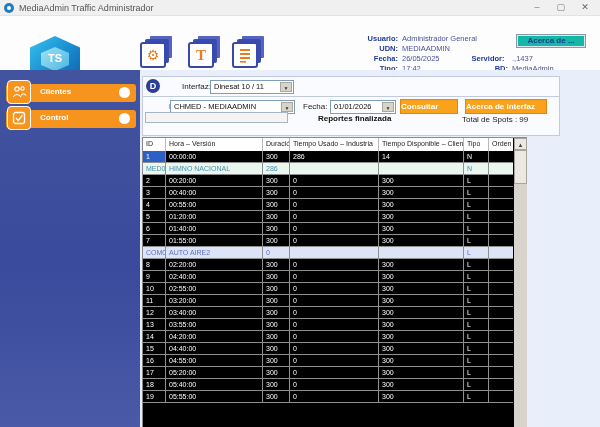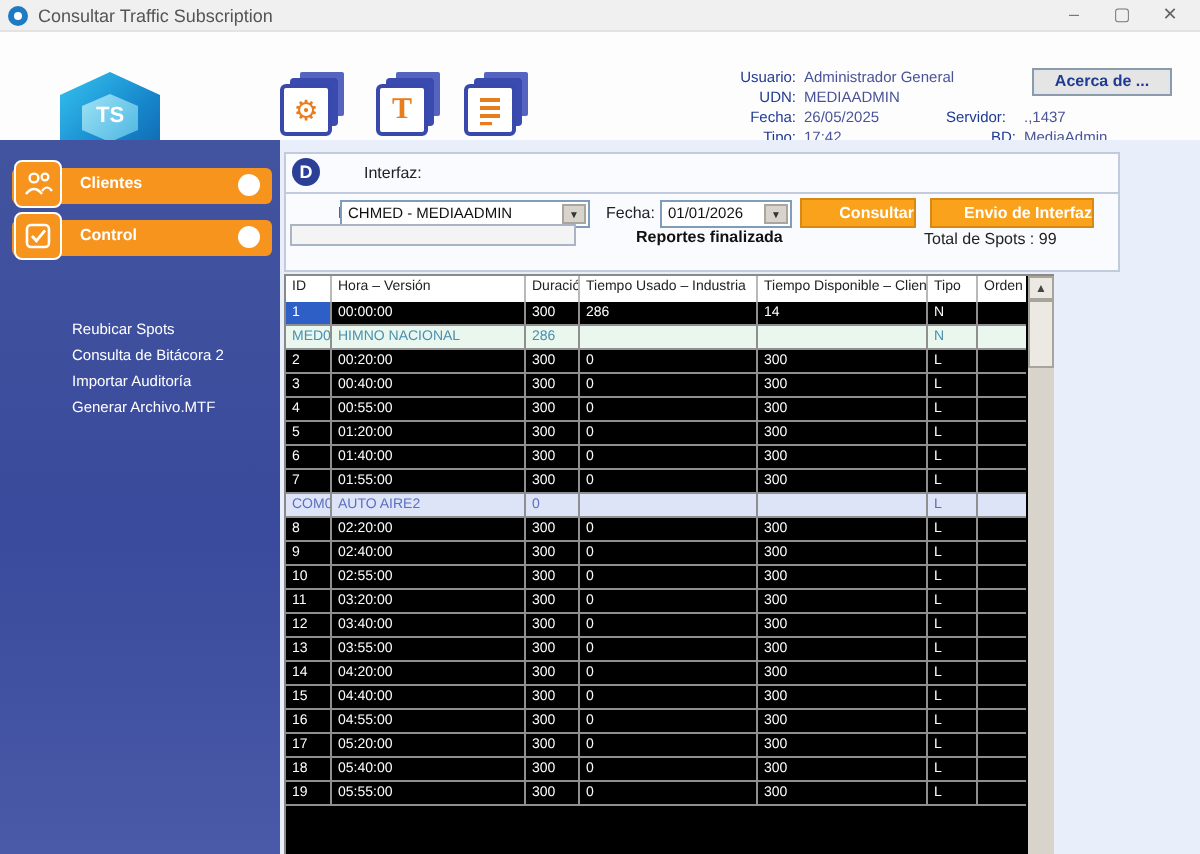--- a/index.html
+++ b/index.html
@@ -35,24 +35,24 @@
     border:2px solid #3949ab; border-radius:3px;
     box-shadow:4px -4px 0 -1px #3a4bb0, 8px -8px 0 -2px #5563c1;
     display:flex; align-items:center; justify-content:center; }
   .mod-label { margin-top:2px; font-size:5.5px; color:#e87d1e; font-weight:bold; }
   .gear-glyph { color:#e87d1e; font-size:14px; line-height:1; }
   .t-glyph { color:#e87d1e; font-size:15px; font-weight:bold; font-family:"Liberation Serif",serif; line-height:1; }
 
   #info-block { position:absolute; left:330px; top:16px; width:210px; height:52px;
     font-size:7.5px; color:#2b3990; }
   .info-row { position:absolute; white-space:nowrap; }
-  .info-label { font-weight:normal; color:#1f3a93; }
+  .info-label { font-weight:bold; color:#1f3a93; }
   .info-value { color:#4a5398; }
   #about-btn { position:absolute; left:516px; top:18px; width:70px; height:14px;
-    background:#e5e5e5; border:1px solid #8d9aa8; box-shadow:0 0 0 1px #dfe5ec inset;
+    background:#14b8a6; border:1px solid #8d9aa8; box-shadow:0 0 0 1px #dfe5ec inset;
     font-size:8px; font-weight:bold; color:#1f3a93; text-align:center; line-height:12px; }
 
   
   #sidebar { position:absolute; left:0; top:70px; width:140px; height:357px;
     background:linear-gradient(180deg,#42549f 0%,#3a4a9c 55%,#4a5aa8 100%); }
   .menu-item { position:absolute; left:6px; width:130px; height:20px; }
   .menu-bar { position:absolute; left:0; top:2px; width:130px; height:18px;
     background:#f7941e; border-radius:3px; }
   .menu-icon { position:absolute; left:1px; top:-2px; width:24px; height:24px;
     background:#f7941e; border:1.5px solid #fff; border-radius:4px;
@@ -72,21 +72,21 @@
   #d-icon { position:absolute; left:6px; top:9px; width:14px; height:14px; border-radius:50%;
     background:#2b3f97; color:#fff; font-size:9px; font-weight:bold;
     text-align:center; line-height:14px; }
   .ctl-label { position:absolute; font-size:8px; color:#222; }
   .combo { position:absolute; height:14px; background:#fff; border:1px solid #7f9db9;
     font-size:7.5px; color:#111; line-height:12px; padding-left:3px; white-space:nowrap; overflow:hidden; }
   .combo-arrow { position:absolute; right:1px; top:1px; width:12px; height:10px;
     background:#d8d4cc; border:1px solid #aaa69e; color:#333; font-size:5px;
     text-align:center; line-height:10px; }
   .orange-btn { position:absolute; height:15px; background:#faa21b; border:1px solid #d8890f;
-    color:#fff; font-weight:bold; font-size:8px; text-align:right; }
+    color:#fff; font-weight:bold; font-size:8px; text-align:left; }
   #progress-bar { position:absolute; left:5px; top:42px; width:143px; height:11px;
     background:#f4f4f4; border:1px solid #a9b4c4; }
   #status-text { position:absolute; left:178px; top:44px; font-size:8px; font-weight:bold; color:#111; }
   #total-spots { position:absolute; left:322px; top:45px; font-size:8px; color:#222; }
 
   
   #table { position:absolute; left:2px; top:67px; width:385px; height:346px;
     background:#000; border:1px solid #8a8a8a; }
   #table-header { position:absolute; left:0; top:0; height:13px; width:370px; display:flex; background:#fff; }
   .hcell { font-size:7px; color:#222; padding:2px 0 0 3px; border-right:1px solid #b9b9b9;
@@ -109,21 +109,21 @@
   #vs-thumb { position:absolute; left:0; top:12px; width:13px; height:34px;
     background:#ece9e2; border:1px solid #a8a49c; }
 
   svg { display:block; }
 </style>
 </head>
 <body>
 
 <div id="titlebar">
   <div id="app-icon"></div>
-  <div id="title-text">Consultar Traffic Subscription</div>
+  <div id="title-text">MediaAdmin Traffic Administrador</div>
   <div class="winbtn" id="btn-min">–</div>
   <div class="winbtn" id="btn-max">▢</div>
   <div class="winbtn" id="btn-close">✕</div>
 </div>
 
 <div id="header">
   <div id="ts-logo"></div>
   <div id="ts-inner"></div>
   <div id="ts-text">TS</div>
 
@@ -190,49 +190,47 @@
     <div class="menu-bar"></div>
     <div class="menu-icon">
       <svg width="14" height="14" viewBox="0 0 14 14">
         <rect x="1.5" y="1.5" width="11" height="11" rx="2" fill="none" stroke="#fff" stroke-width="1.3"></rect>
         <path d="M4 7 l2.2 2.4 L10.5 4.2" fill="none" stroke="#fff" stroke-width="1.4"></path>
       </svg>
     </div>
     <div class="menu-label">Control</div>
     <div class="menu-dot"></div>
   </div>
-  <div id="sidebar-links">
-      <div class="side-link">Reubicar Spots</div>
-      <div class="side-link">Consulta de Bitácora 2</div>
-      <div class="side-link">Importar Auditoría</div>
-      <div class="side-link">Generar Archivo.MTF</div>
-    </div>
 </div>
 
 <div id="main">
   <div id="controls-box"></div>
   <div id="controls-sep"></div>
 
   <div id="d-icon">D</div>
   <div class="ctl-label" style="left:42px; top:12px;">Interfaz:</div>
+  <div class="combo" style="left:70px; top:10px; width:84px;">
+    <span>Dinesat 10 / 11</span>
+    <span class="combo-arrow">▼</span>
+  </div>
 
   <div class="ctl-label" style="left:5px; top:32px;padding-left:24px;">Radio:</div>
   <div class="combo" style="left:30px; top:30px; width:125px;">
     <span>CHMED - MEDIAADMIN</span>
     <span class="combo-arrow">▼</span>
   </div>
 
   <div class="ctl-label" style="left:163px; top:32px;">Fecha:</div>
   <div class="combo" style="left:190px; top:30px; width:66px;">
     <span>01/01/2026</span>
     <span class="combo-arrow">▼</span>
   </div>
 
   <div class="orange-btn" style="left:260px; top:29px; width:58px; line-height:13px;">Consultar</div>
-  <div class="orange-btn" style="left:325px; top:29px; width:82px; line-height:13px;">Envio de Interfaz</div>
+  <div class="orange-btn" style="left:325px; top:29px; width:82px; line-height:13px;">Acerca de Interfaz</div>
 
   <div id="progress-bar"></div>
   <div id="status-text">Reportes finalizada</div>
   <div id="total-spots">Total de Spots : 99</div>
 
   <div id="table">
     <div id="table-header">
         <div class="hcell c0">ID</div>
         <div class="hcell c1">Hora – Versión</div>
         <div class="hcell c2">Duración</div>

